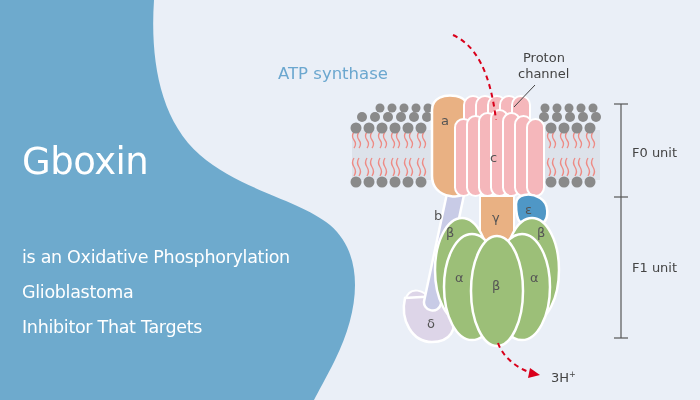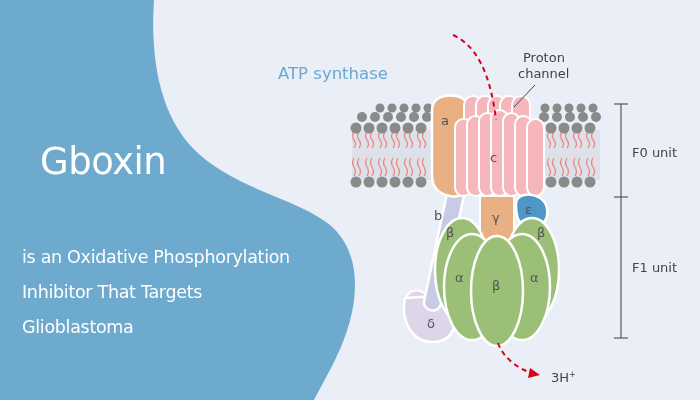--- a/index.html
+++ b/index.html
@@ -1,19 +1,19 @@
 <!DOCTYPE html>
 <html><head>
 <meta charset="utf-8">
 <style>
   html, body { margin:0; padding:0; }
   body { width:700px; height:400px; overflow:hidden; background:#eaeff7; font-family:"DejaVu Sans", sans-serif; }
   #stage { position:relative; width:700px; height:400px; }
   svg { position:absolute; left:0; top:0; }
-  .hero-title { position:absolute; left:22px; top:140px; font-size:37px; color:#ffffff; font-family:"DejaVu Sans", sans-serif; letter-spacing:-0.5px;margin-left:18px; }
+  .hero-title { position:absolute; left:22px; top:140px; font-size:37px; color:#ffffff; font-family:"DejaVu Sans", sans-serif; letter-spacing:-0.5px; }
   .hero-sub { position:absolute; left:22px; top:240px; font-size:17.5px; line-height:35px; color:#ffffff; font-family:"DejaVu Sans", sans-serif; letter-spacing:-0.3px; }
   .lbl { font-family:"DejaVu Sans", sans-serif; fill:#444; }
   .diagram-title { font-family:"DejaVu Sans", sans-serif; fill:#6ba7cf; font-size:16.5px; }
   .greek { font-family:"DejaVu Sans", sans-serif; fill:#555; font-size:13px; }
 </style>
 </head>
 <body>
 
 <div id="stage">
   <svg width="700" height="400" viewBox="0 0 700 400">
@@ -176,16 +176,16 @@
       <line x1="614" y1="197" x2="628" y2="197"></line>
       <line x1="614" y1="338" x2="628" y2="338"></line>
     </g>
     <text class="lbl" x="632" y="157" font-size="13">F0 unit</text>
     <text class="lbl" x="632" y="272" font-size="13">F1 unit</text>
   </svg>
 
   <div class="hero-title">Gboxin</div>
   <div class="hero-sub">
     <div>is an Oxidative Phosphorylation</div>
+    <div>Glioblastoma</div>
     <div>Inhibitor That Targets</div>
-    <div>Glioblastoma</div>
   </div>
 </div>
 
 </body></html>

